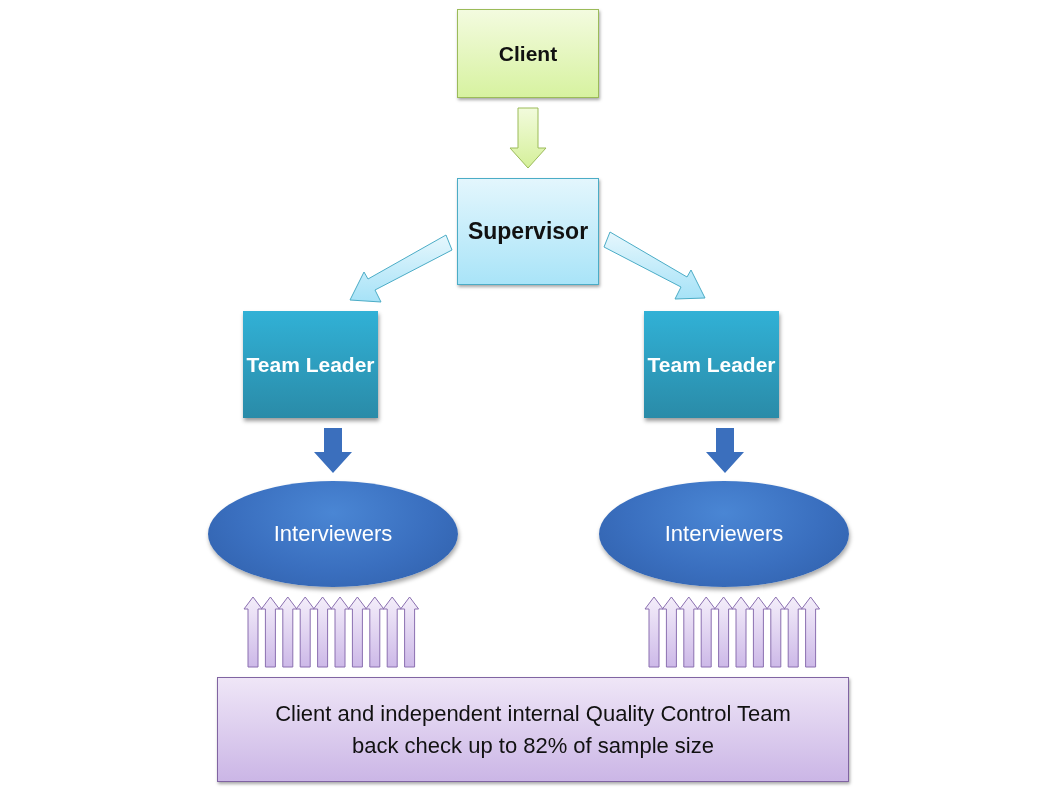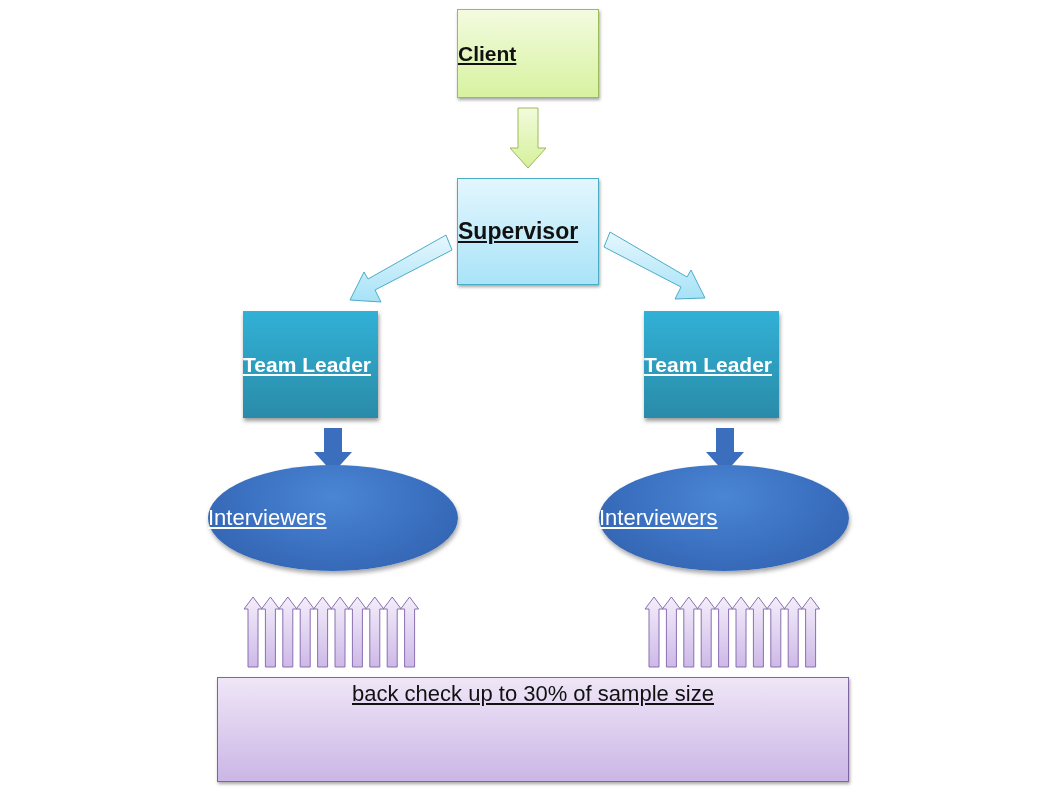--- a/index.html
+++ b/index.html
@@ -1,34 +1,34 @@
 <!DOCTYPE html>
 <html><head>
   <meta charset="utf-8">
   <style>
     html, body { margin: 0; padding: 0; background: #ffffff; }
     body { width: 1057px; height: 800px; position: relative; overflow: hidden;
            font-family: "Liberation Sans", "DejaVu Sans", sans-serif; }
     .node { position: absolute; box-sizing: border-box; display: flex;
-            align-items: center; justify-content: flex-start; text-align: center; text-decoration: underline; }
+            align-items: center; justify-content: center; text-align: center; }
     #client { left: 457px; top: 9px; width: 142px; height: 89px;
               background: linear-gradient(to bottom, #f3fbdf 0%, #d7f2a0 100%);
               border: 1px solid #9bbb59; box-shadow: 1px 2px 3px rgba(0,0,0,0.35);
               font-weight: bold; font-size: 21px; color: #111; }
     #supervisor { left: 457px; top: 178px; width: 142px; height: 107px;
               background: linear-gradient(to bottom, #e3f6fd 0%, #a9e4f8 100%);
               border: 1px solid #4bacc6; box-shadow: 1px 2px 3px rgba(0,0,0,0.35);
               font-weight: bold; font-size: 23px; color: #111; }
     .tl { top: 311px; width: 135px; height: 107px;
           background: linear-gradient(to bottom, #31b1d6 0%, #2a8ba8 100%);
           box-shadow: 1px 3px 4px rgba(0,0,0,0.4);
           font-weight: bold; font-size: 21px; color: #fff; }
     #tl-left { left: 243px; }
     #tl-right { left: 644px; }
-    .iv { top: 465px; width: 250px; height: 106px; border-radius: 50%;
+    .iv { top: 481px; width: 250px; height: 106px; border-radius: 50%;
           background: radial-gradient(ellipse at 50% 30%, #4a86d4 0%, #3a6fbf 55%, #2f5ea8 100%);
           box-shadow: 1px 3px 4px rgba(0,0,0,0.35);
           font-size: 22px; color: #fff; }
     #iv-left { left: 208px; }
     #iv-right { left: 599px; }
     #qc { left: 217px; top: 677px; width: 632px; height: 105px;
           background: linear-gradient(to bottom, #efe6f7 0%, #cbb6e6 100%);
           border: 1px solid #8064a2; box-shadow: 1px 2px 3px rgba(0,0,0,0.35);
           font-size: 22px; color: #111; line-height: 32px; flex-direction: column; }
     svg.arrows { position: absolute; left: 0; top: 0; width: 1057px; height: 800px; pointer-events: none; }
@@ -98,14 +98,15 @@
 <div class="node tl" id="tl-right">
   <span>Team Leader</span>
 </div>
 <div class="node iv" id="iv-left">
   <span>Interviewers</span>
 </div>
 <div class="node iv" id="iv-right">
   <span>Interviewers</span>
 </div>
 <div class="node" id="qc">
-  <div>back check up to 30% of sample size</div>
+  <div>Client and independent internal Quality Control Team</div>
+  <div>back check up to 82% of sample size</div>
 </div>
 
 </body></html>

